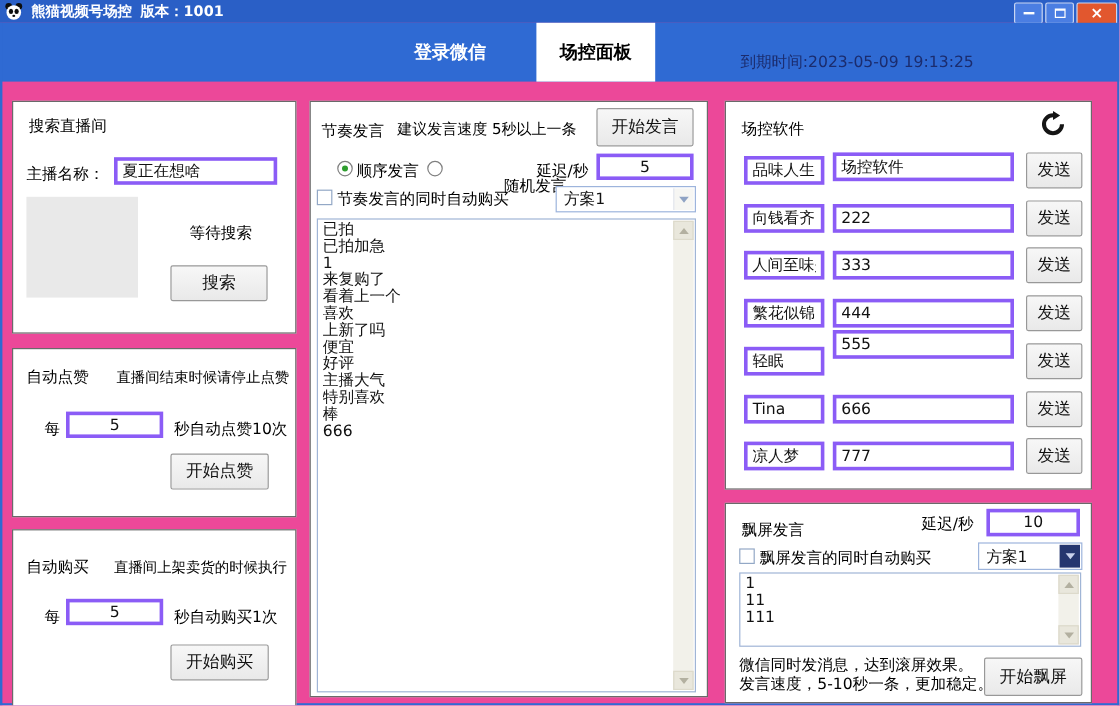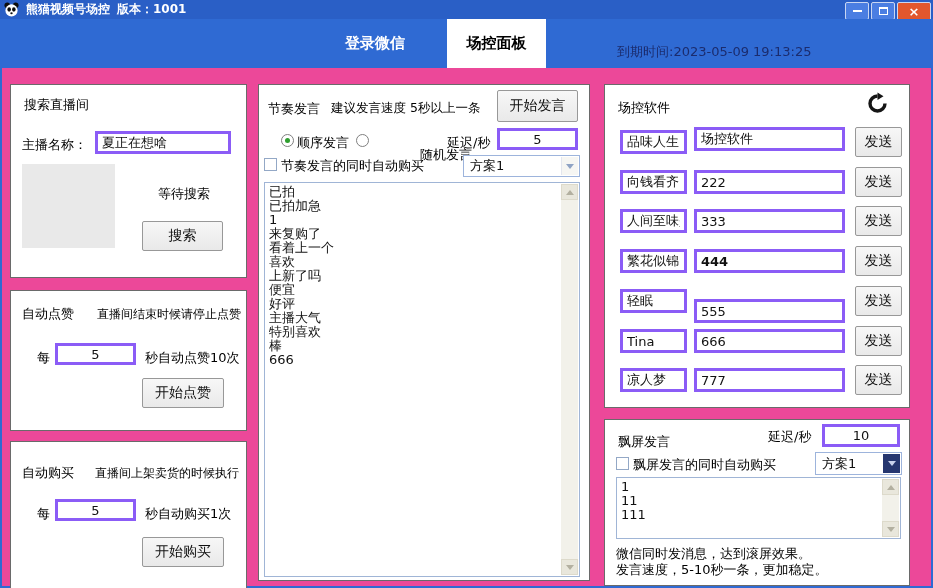--- a/index.html
+++ b/index.html
@@ -181,25 +181,25 @@
 
   <input class="tb alt-name" style="left: 620px; top: 170px;" value="向钱看齐">
   <input class="tb alt-msg" style="left: 694px; top: 170px;" value="222">
   <div class="btn send-btn" style="left:855px;top:167px;">发送</div>
 
   <input class="tb alt-name" style="left: 620px; top: 209px;" value="人间至味是">
   <input class="tb alt-msg" style="left: 694px; top: 209px;" value="333">
   <div class="btn send-btn" style="left:855px;top:206px;">发送</div>
 
   <input class="tb alt-name" style="left: 620px; top: 249px;" value="繁花似锦">
-  <input class="tb alt-msg" style="left: 694px; top: 249px; font-weight: bold;" value="444">
+  <input class="tb alt-msg" style="left: 694px; top: 249px;" value="444">
   <div class="btn send-btn" style="left:855px;top:246px;">发送</div>
 
   <input class="tb alt-name" style="left: 620px; top: 289px;" value="轻眠">
-  <input class="tb alt-msg" style="left: 694px; top: 299px;" value="555">
+  <input class="tb alt-msg" style="left: 694px; top: 275px;" value="555">
   <div class="btn send-btn" style="left:855px;top:286px;">发送</div>
 
   <input class="tb alt-name" style="left: 620px; top: 329px;" value="Tina">
   <input class="tb alt-msg" style="left: 694px; top: 329px;" value="666">
   <div class="btn send-btn" style="left:855px;top:326px;">发送</div>
 
   <input class="tb alt-name" style="left: 620px; top: 368px;" value="凉人梦">
   <input class="tb alt-msg" style="left: 694px; top: 368px;" value="777">
   <div class="btn send-btn" style="left:855px;top:365px;">发送</div>
 
@@ -226,14 +226,15 @@
           <span class="tri-up"></span>
         </span>
       <span class="sb-arrow down">
           <span class="tri-down"></span>
         </span>
     </div>
   </div>
 
   <span class="lbl" style="left:616px;top:545px;">微信同时发消息，达到滚屏效果。</span>
   <span class="lbl" style="left:616px;top:561px;">发言速度，5-10秒一条，更加稳定。</span>
+  <div class="btn" style="left:820px;top:548px;width:82px;height:32px;">开始飘屏</div>
 
 </div>
 
 </body></html>

